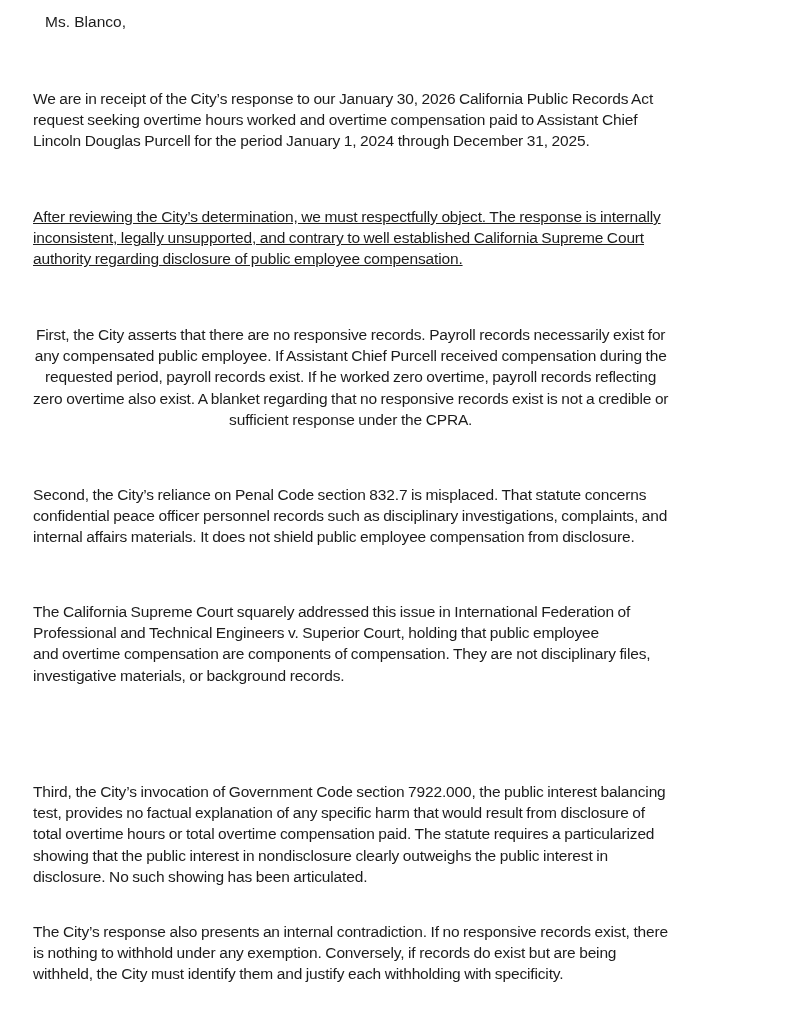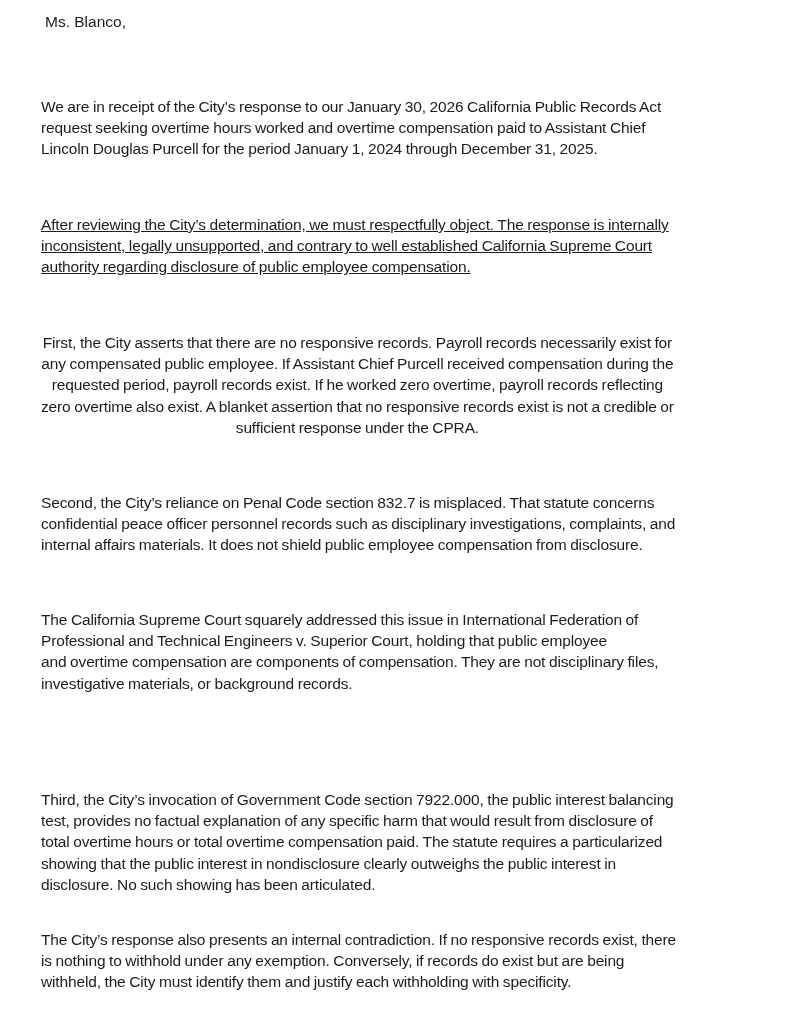--- a/index.html
+++ b/index.html
@@ -26,21 +26,21 @@
       left: 12px;
       top: 11px;
       font-size: 15.5px;
       line-height: 21px;
       margin: 0;
       white-space: nowrap;
     }
     .para {
       position: absolute;
       left: 0;
-      margin: 8px;
+      margin: 0;
       font-size: 15.5px;
       line-height: 21.2px;
       letter-spacing: -0.15px;
       word-spacing: -0.5px;
     }
     .para .ln {
       display: block;
       white-space: nowrap;
     }
   </style>
@@ -59,21 +59,21 @@
   <p class="para" style="top:206px;text-decoration:underline;">
     <span class="ln">After reviewing the City’s determination, we must respectfully object. The response is internally</span>
     <span class="ln">inconsistent, legally unsupported, and contrary to well established California Supreme Court</span>
     <span class="ln">authority regarding disclosure of public employee compensation.</span>
   </p>
 
   <p class="para" style="top:324px;text-align:center;">
     <span class="ln">First, the City asserts that there are no responsive records. Payroll records necessarily exist for</span>
     <span class="ln">any compensated public employee. If Assistant Chief Purcell received compensation during the</span>
     <span class="ln">requested period, payroll records exist. If he worked zero overtime, payroll records reflecting</span>
-    <span class="ln">zero overtime also exist. A blanket assertion that no responsive records exist is not a credible or</span>
+    <span class="ln">zero overtime also exist. A blanket regarding that no responsive records exist is not a credible or</span>
     <span class="ln">sufficient response under the CPRA.</span>
   </p>
 
   <p class="para" style="top:484px;">
     <span class="ln">Second, the City’s reliance on Penal Code section 832.7 is misplaced. That statute concerns</span>
     <span class="ln">confidential peace officer personnel records such as disciplinary investigations, complaints, and</span>
     <span class="ln">internal affairs materials. It does not shield public employee compensation from disclosure.</span>
   </p>
 
   <p class="para" style="top:601px;">

